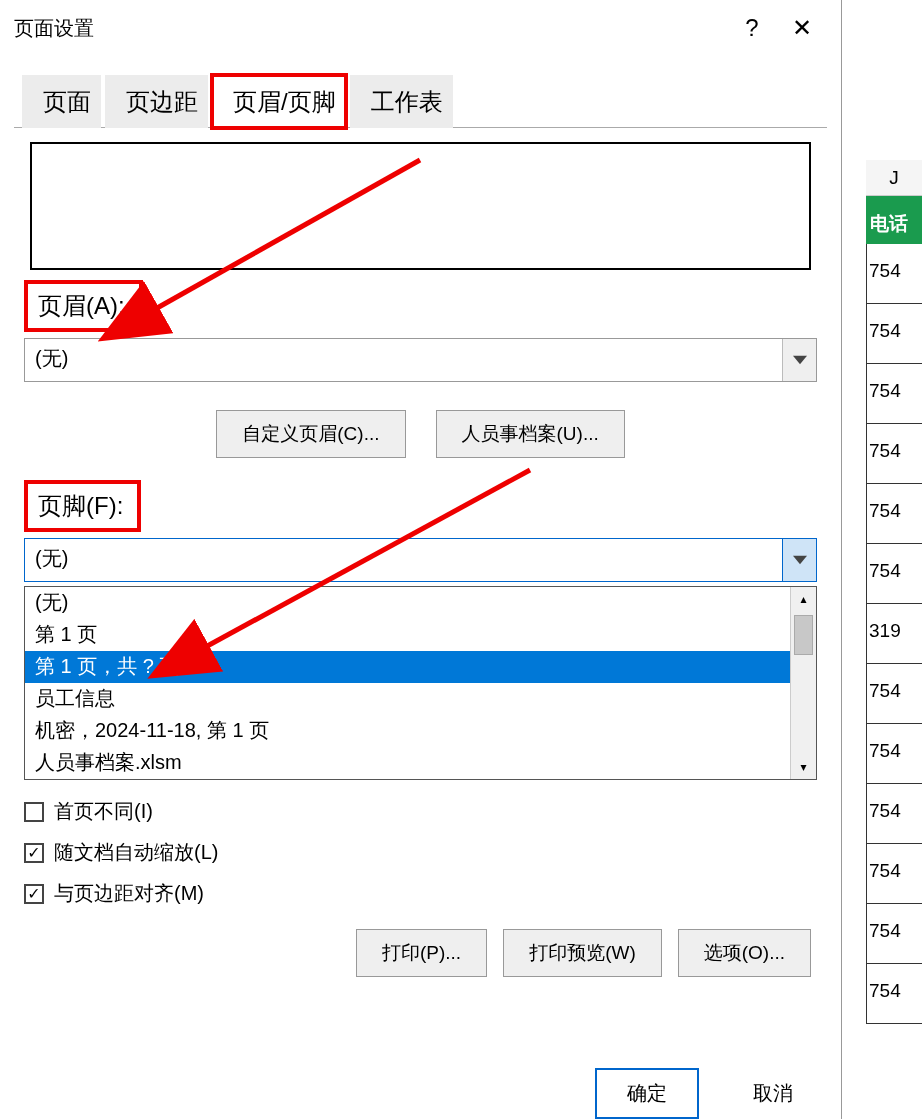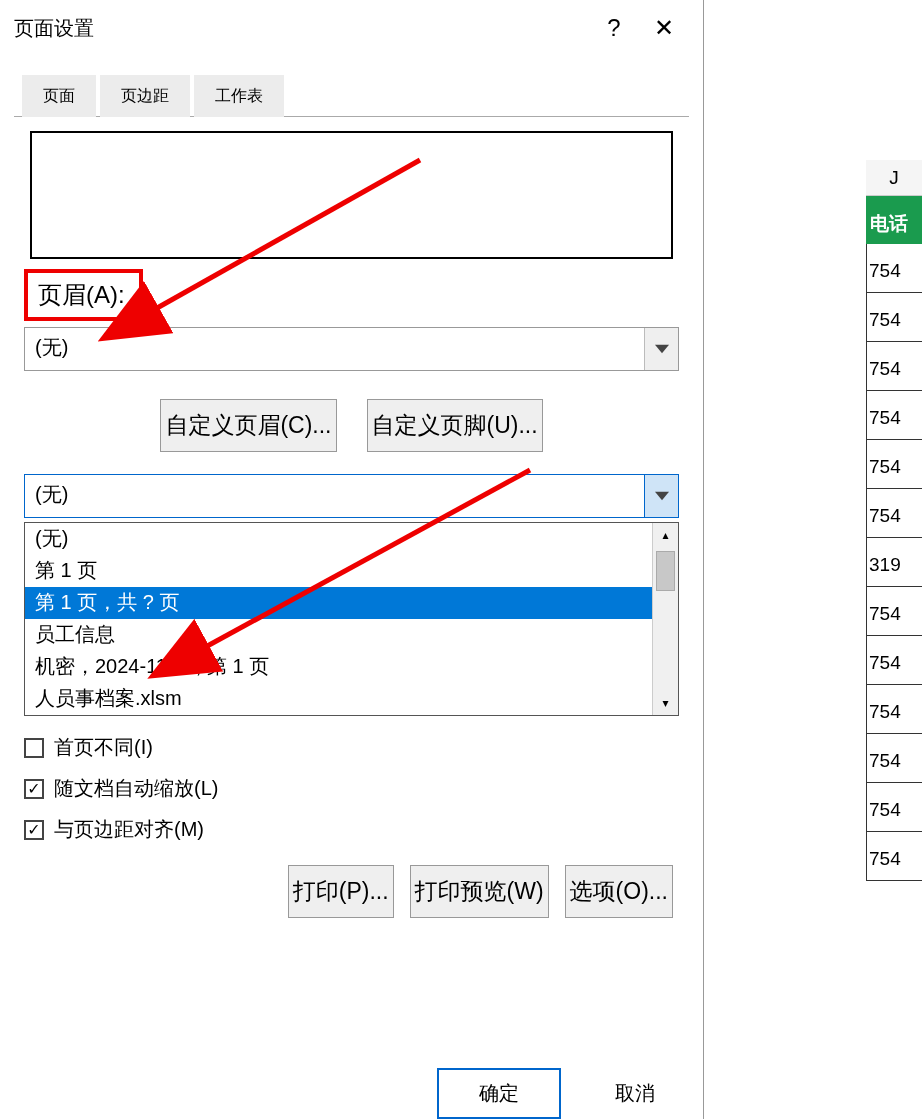--- a/index.html
+++ b/index.html
@@ -9,21 +9,21 @@
     font-size: 18px;
     background: #fff;
     width: 922px;
     height: 1119px;
     position: relative;
     overflow: hidden;
   }
   .dialog {
     position: absolute;
     left: 0; top: 0;
-    width: 704px;
+    width: 842px;
     height: 1119px;
     background: #fff;
     border-right: 1px solid #999;
   }
   .titlebar {
     display: flex;
     align-items: center;
     height: 56px;
     padding: 0 14px;
   }
@@ -32,22 +32,22 @@
     width: 50px; height: 40px;
     display: flex; align-items: center; justify-content: center;
     font-size: 24px;
   }
   .tabs {
     display: flex;
     margin: 18px 0 0 22px;
     align-items: flex-end;
   }
   .tab {
-    padding: 10px 20px 10px 20px;
-    font-size: 16px;
+    padding: 10px 9px 10px 20px;
+    font-size: 24px;
     border: 1px solid transparent;
     border-bottom: none;
     background: #ececec;
     margin-right: 4px;
     position: relative;
     top: 1px;
   }
   .tab.active {
     background: #fff;
     border-color: #aaa;
@@ -99,22 +99,22 @@
   }
   .dd-arrow svg { width: 14px; height: 10px; }
   .btn-row {
     display: flex;
     justify-content: center;
     gap: 30px;
     margin: 28px 0 22px 0;
   }
   button.std {
     font-family: inherit;
-    font-size: 23px;
-    padding: 10px 4px;
+    font-size: 19px;
+    padding: 10px 25px;
     background: #efefef;
     border: 1px solid #999;
     cursor: pointer;
   }
   .listbox {
     position: relative;
     border: 1px solid #555;
     margin-top: 4px;
     background: #fff;
     font-size: 20px;
@@ -169,21 +169,21 @@
   .dlg-btns {
     position: absolute;
     right: 28px;
     bottom: 0px;
     display: flex;
     gap: 34px;
   }
   button.primary {
     border: 2px solid #0066cc;
     background: #fff;
-    padding: 10px 40px;
+    padding: 10px 30px;
     font-size: 20px;
     font-family: inherit;
   }
   button.plain {
     border: none;
     background: transparent;
     padding: 10px 20px;
     font-size: 20px;
     font-family: inherit;
   }
@@ -204,21 +204,21 @@
   }
   .sheet-bg .col-title {
     background: #1a9b4e;
     color: #fff;
     font-weight: bold;
     height: 48px;
     line-height: 56px;
     padding-left: 4px;
   }
   .sheet-bg .cell {
-    height: 49px;
+    height: 60px;
     border-bottom: 1px solid #333;
     border-left: 1px solid #333;
     padding: 16px 0 0 2px;
   }
 
   
   .arrow {
     position: absolute;
     pointer-events: none;
   }
@@ -249,20 +249,21 @@
 
   <div class="titlebar">
     <div class="title">页面设置</div>
     <div class="btn-ctl">?</div>
     <div class="btn-ctl">✕</div>
   </div>
 
   <div class="tabs">
     <div class="tab">页面</div>
     <div class="tab">页边距</div>
+    <div class="tab active highlighted">页眉/页脚</div>
     <div class="tab">工作表</div>
   </div>
   <div class="tab-strip-bottom"></div>
 
   <div class="body">
 
     <div class="preview-box"></div>
 
     <div class="label-row">
       <span class="highlighted-label">页眉(A):</span>
@@ -272,23 +273,26 @@
       <div class="dd-text">(无)</div>
       <div class="dd-arrow">
         <svg viewBox="0 0 10 6">
             <path d="M0 0 L5 6 L10 0" fill="#444"></path>
           </svg>
       </div>
     </div>
 
     <div class="btn-row">
       <button class="std">自定义页眉(C)...</button>
-      <button class="std">自定义页脚(U)...</button>
-    </div>
-
+      <button class="std">人员事档案(U)...</button>
+    </div>
+
+    <div class="label-row">
+      <span class="highlighted-label">页脚(F):</span>
+    </div>
 
     <div class="dropdown" style="border-color:#0066cc;">
       <div class="dd-text">(无)</div>
       <div class="dd-arrow" style="background:#cfe4f7;border-left-color:#0066cc;">
         <svg viewBox="0 0 10 6">
             <path d="M0 0 L5 6 L10 0" fill="#444"></path>
           </svg>
       </div>
     </div>
 

